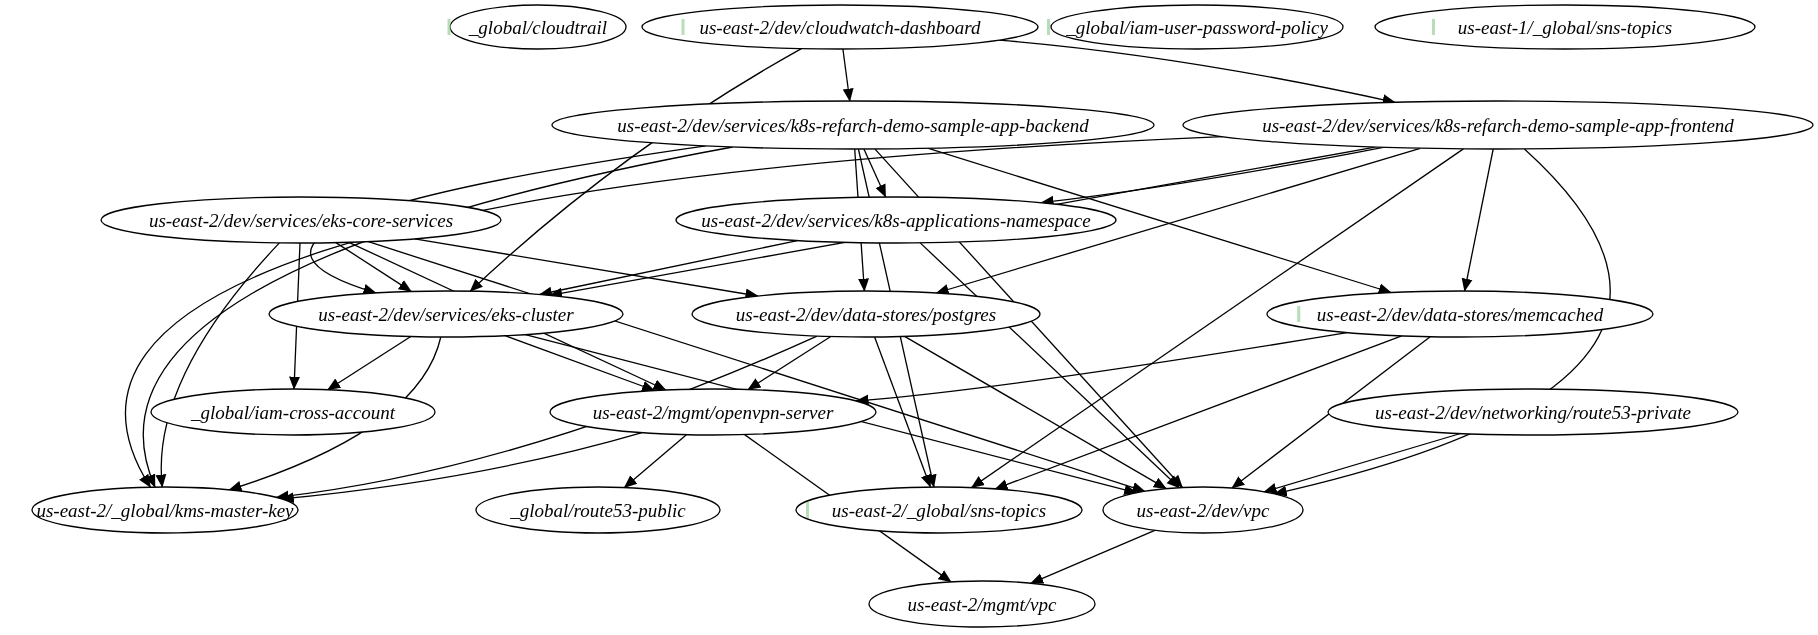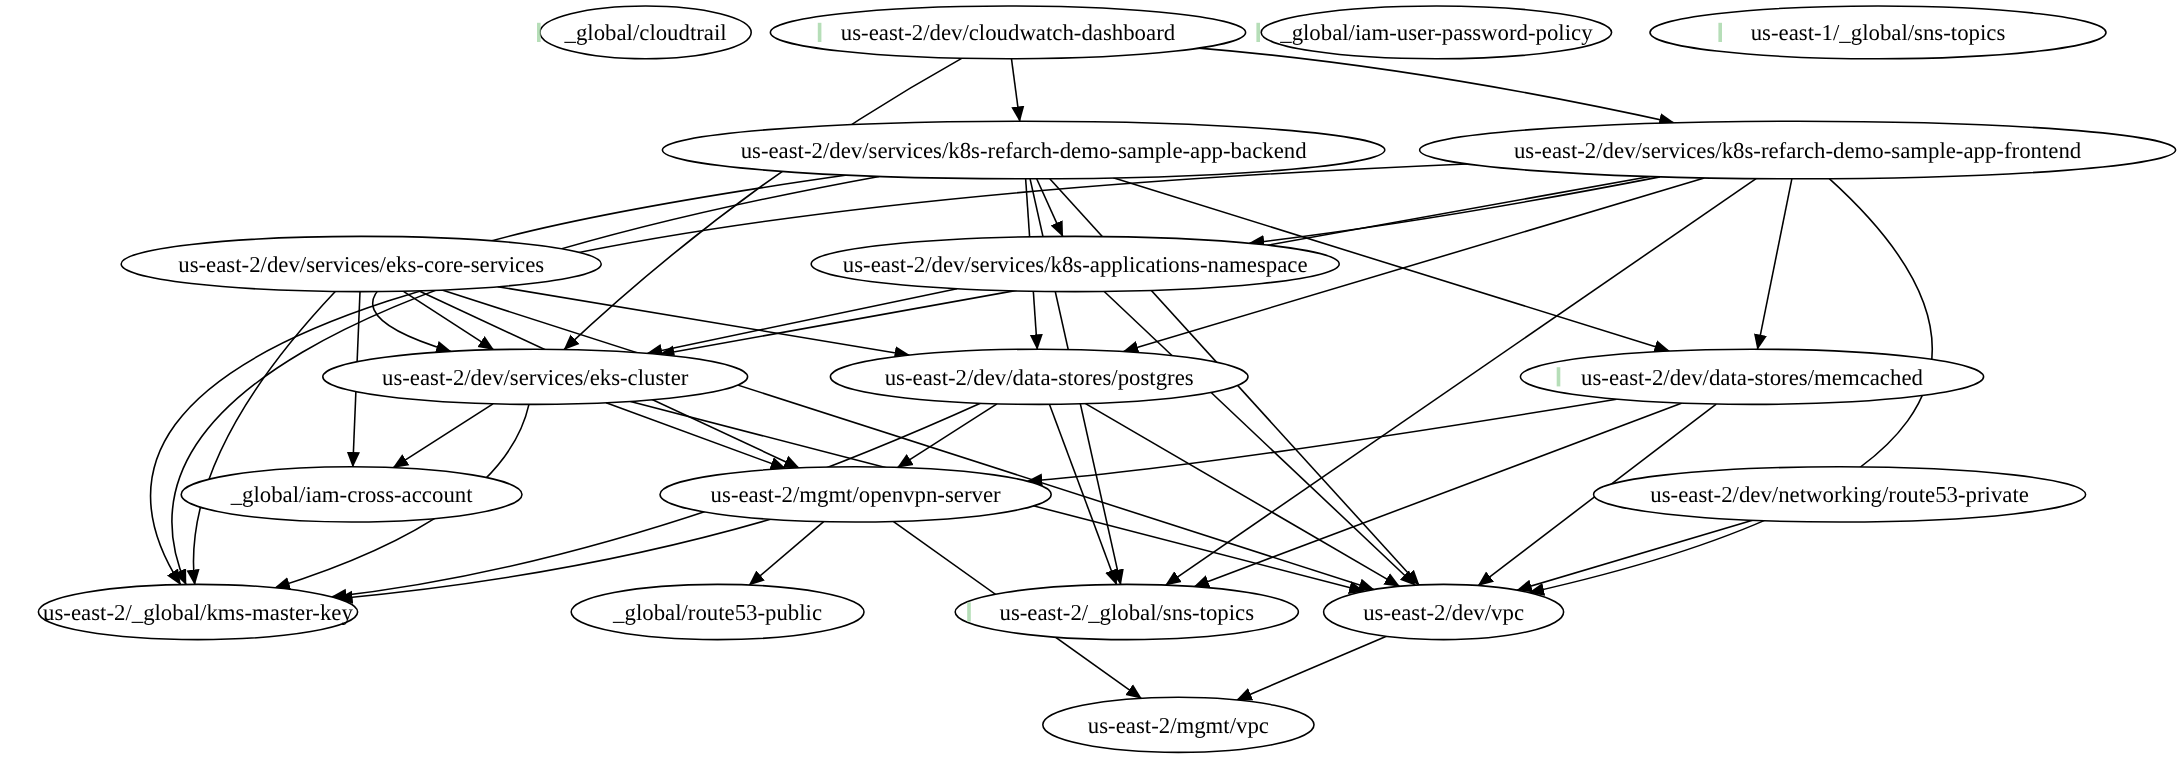--- a/index.html
+++ b/index.html
@@ -1,16 +1,16 @@
 <!DOCTYPE html>
 <html><head>
 <meta charset="utf-8">
 <style>
   html,body{margin:0;padding:0;background:#ffffff;}
-  #canvas-wrap{position:relative;width:1818px;height:635px;background:#ffffff;overflow:hidden;}
+  #canvas-wrap{position:relative;width:1818px;height:635px;background:#ffffff;overflow:hidden;font-style:italic;}
   svg{display:block;}
   text{font-family:"Liberation Serif","DejaVu Serif",serif;fill:#000000;}
 </style>
 </head>
 <body>
 
 <div id="canvas-wrap">
   <svg id="graph-svg" width="1818" height="635" viewBox="0 0 1818 635" xmlns="http://www.w3.org/2000/svg">
     <defs>
       <marker id="arrowhead" viewBox="0 0 10 10" refX="9.5" refY="5" markerWidth="10" markerHeight="10" orient="auto-start-reverse">

